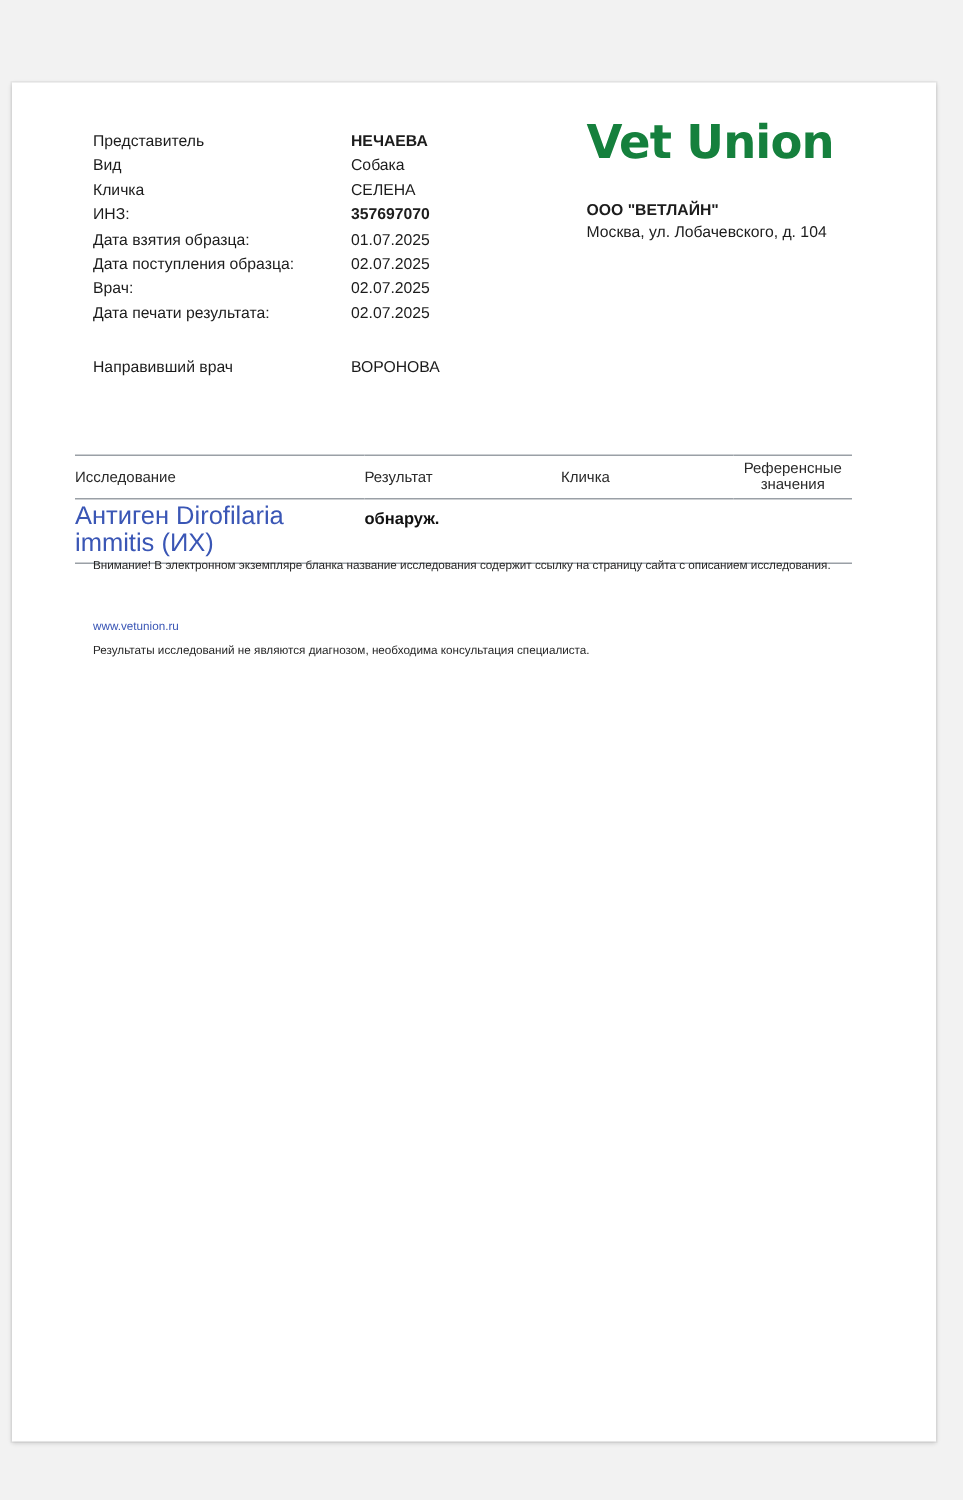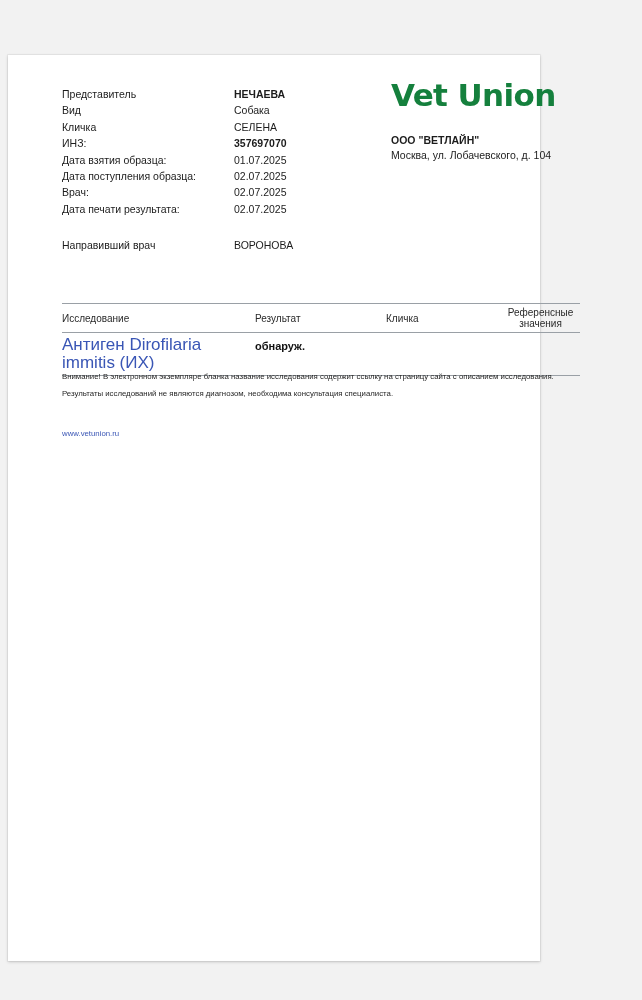--- a/index.html
+++ b/index.html
@@ -14,21 +14,21 @@
     font-family: "Liberation Sans", "DejaVu Sans", sans-serif;
     overflow: hidden;
     position: relative;
   }
 
   
   .page {
     position: absolute;
     left: 8px;
     top: 55px;
-    width: 532px;
+    width: 616px;
     height: 906px;
     background: #ffffff;
     box-shadow: 0 1px 3px rgba(0,0,0,0.18), 0 0 0 1px rgba(0,0,0,0.04);
     box-sizing: border-box;
   }
 
   
   .header {
     position: absolute;
     left: 0; top: 0; right: 0;
@@ -84,21 +84,21 @@
   }
   .org-addr {
     font-size: 10.5px;
     color: #1c1c1c;
     line-height: 15px;
   }
 
   
   .results {
     position: absolute;
-    left: 54px;
+    left: 42px;
     top: 248px;
     width: 518px;
   }
   .res-table {
     width: 100%;
     border-collapse: collapse;
     table-layout: fixed;
   }
   .res-table th {
     font-size: 10px;
@@ -246,22 +246,22 @@
           <td>
             <span class="test-ref"></span>
           </td>
         </tr>
       </tbody>
     </table>
   </div>
 
   <div class="notes">
     <div class="note">Внимание! В электронном экземпляре бланка название исследования содержит ссылку на страницу сайта с описанием исследования.</div>
+    <div class="note link">www.vetunion.ru</div>
     <div class="note sp">Результаты исследований не являются диагнозом, необходима консультация специалиста.</div>
-    <div class="note link">www.vetunion.ru</div>
   </div>
 
   <div class="footer">
 
     
 
     
 
     
 

